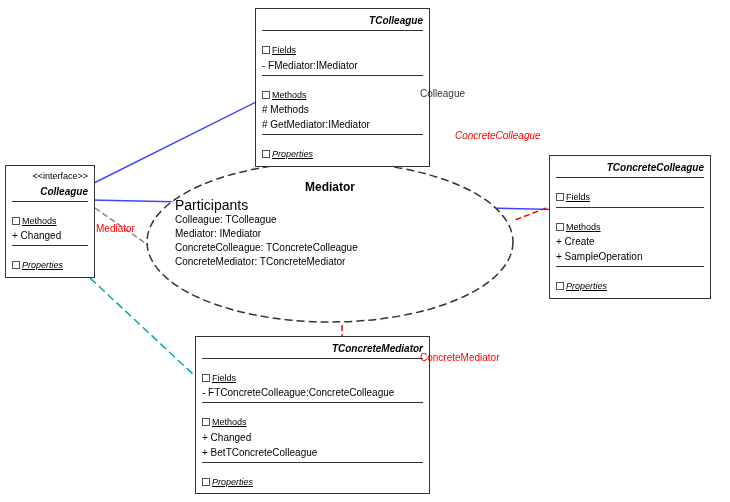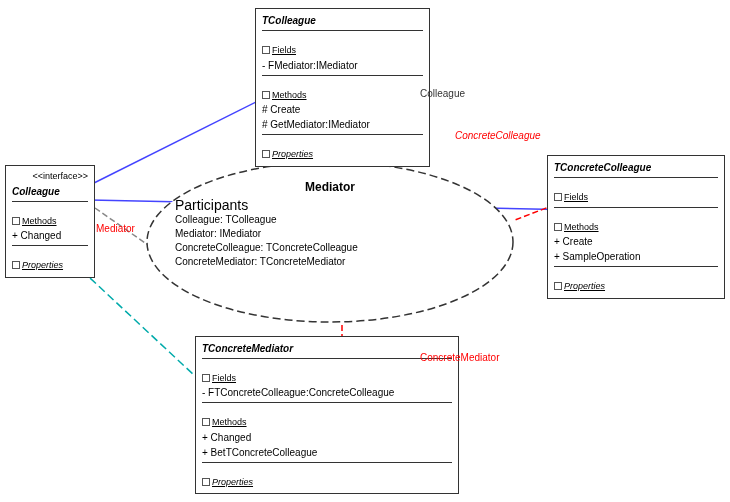--- a/index.html
+++ b/index.html
@@ -18,21 +18,21 @@
       position: absolute;
       background: #fff;
       border: 1px solid #333;
       padding: 4px 6px;
       font-size: 10px;
       line-height: 1.5;
     }
 
     .uml-box .box-title {
       font-weight: bold;
-      text-align: left;
+      text-align: right;
       font-style: italic;
       margin-bottom: 2px;
     }
 
     .uml-box .section {
       border-top: 1px solid #333;
       padding-top: 11px;
       margin-top: 2px;
     }
 
@@ -62,29 +62,29 @@
     
     #imediator {
       top: 165px;
       left: 5px;
       width: 90px;
     }
 
     
     #tconcretecolleague {
       top: 155px;
-      right: 5px;
-      width: 178px;
+      right: 19px;
+      width: 162px;
     }
 
     
     #tconcretemediator {
       bottom: 8px;
       left: 195px;
-      width: 264px;
+      width: 235px;
     }
 
     
     .mediator-ellipse {
       position: absolute;
       top: 160px;
       left: 145px;
       width: 370px;
       height: 165px;
     }
@@ -189,21 +189,21 @@
 </div>
 
 <div class="uml-box" id="tcolleague">
   <div class="box-title">TColleague</div>
   <div class="section">
     <span class="icon-square"></span><span class="underline">Fields</span>
     <div>- FMediator:IMediator</div>
   </div>
   <div class="section">
     <span class="icon-square"></span><span class="underline">Methods</span>
-    <div># Create</div>
+    <div># Methods</div>
     <div># GetMediator:IMediator</div>
   </div>
   <div class="section">
     <span class="icon-square"></span><span class="underline italic">Properties</span>
   </div>
 </div>
 
 <div class="uml-box" id="imediator">
   <div class="stereotype">&lt;&lt;interface&gt;&gt;</div>
   <div class="box-title">Colleague</div>

